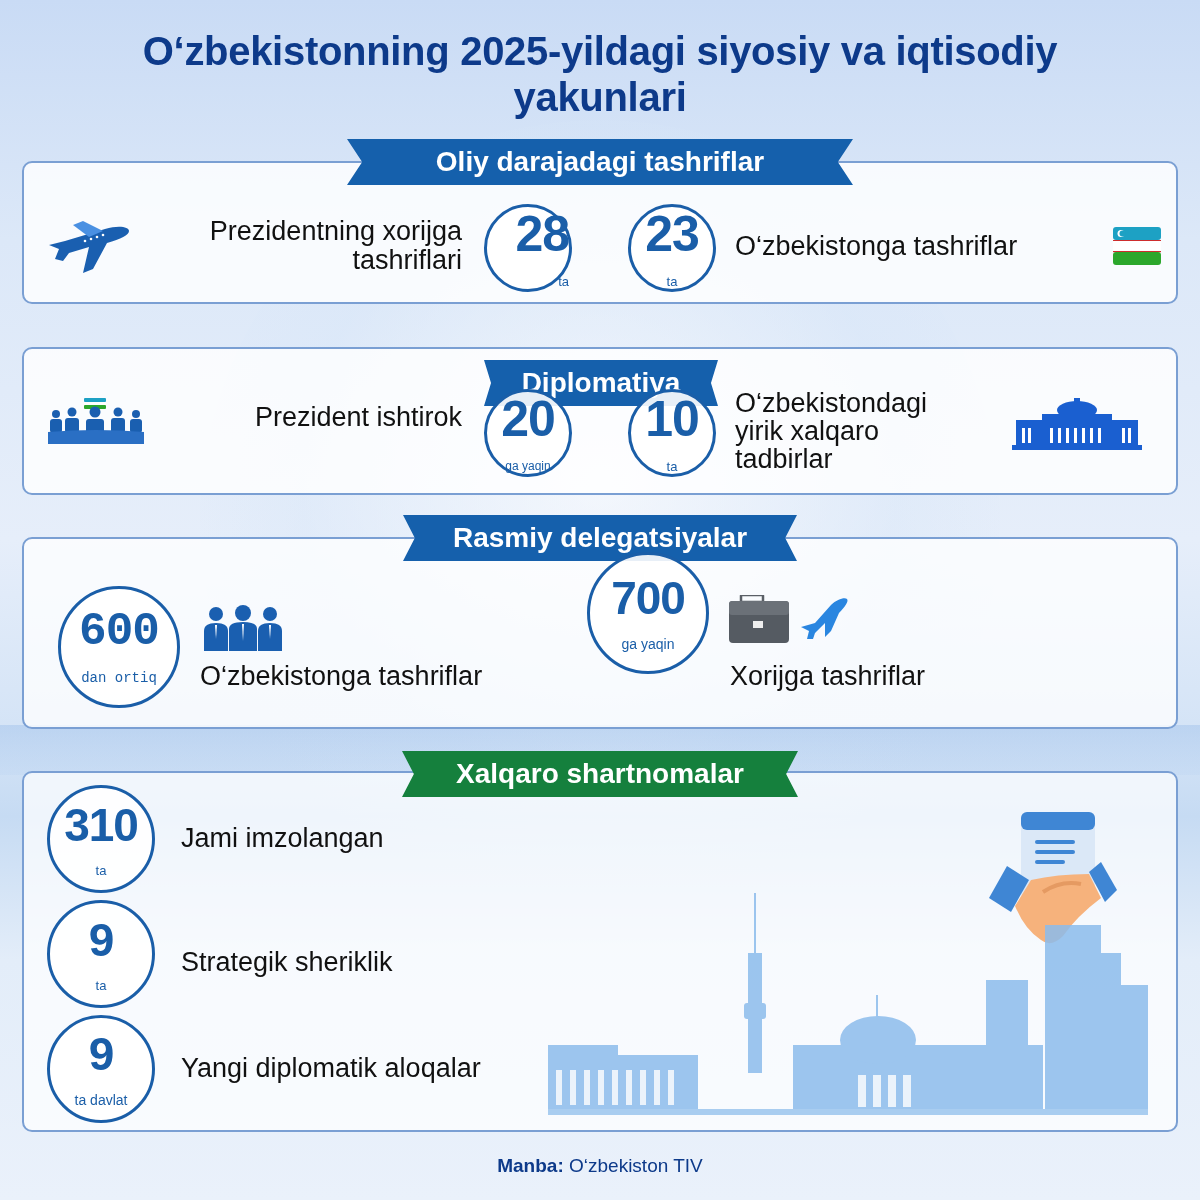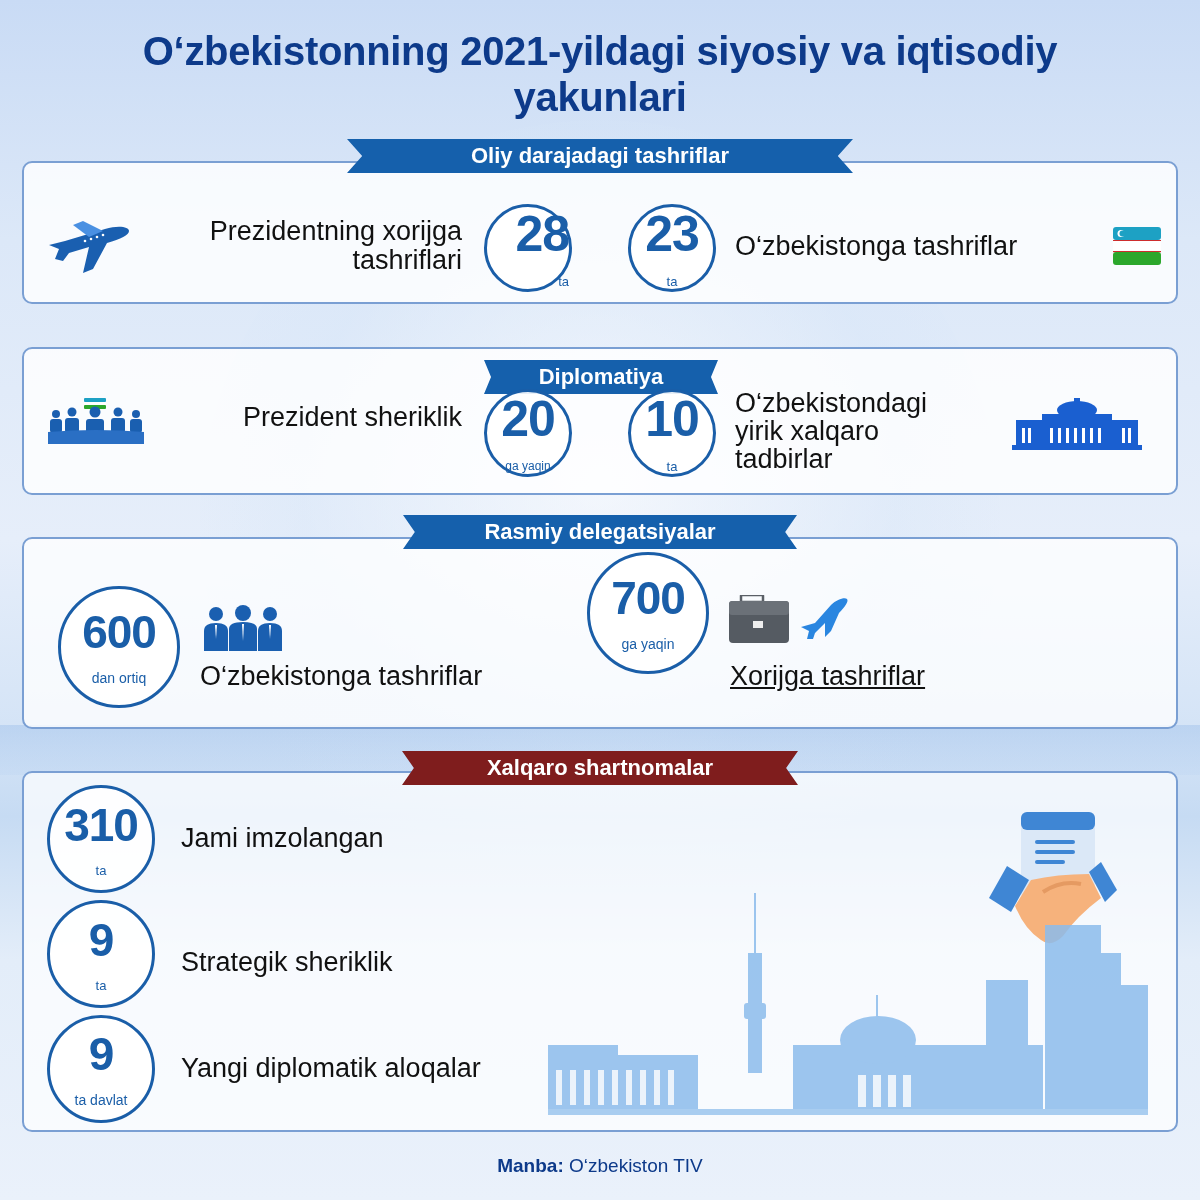--- a/index.html
+++ b/index.html
@@ -24,26 +24,26 @@
     font-weight: 700; font-size: 40px; line-height: 46px; color: #0d3a8a;
     letter-spacing: -0.3px;
   }
   .panel {
     position: absolute; left: 22px; width: 1156px;
     background: rgba(255,255,255,0.82);
     border: 2px solid #7a9fd3;
     border-radius: 10px;
   }
   .ribbon {
-    position: absolute; height: 34px; color: #fff; font-weight: 700; font-size: 22px;
+    position: absolute; height: 46px; color: #fff; font-weight: 700; font-size: 28px;
     display: flex; align-items: center; justify-content: center;
     clip-path: polygon(0 0, 100% 0, 97% 50%, 100% 100%, 0 100%, 3% 50%);
   }
   .ribbon.blue { background: #1560ac; }
-  .ribbon.green { background: #7f1d1d; }
+  .ribbon.green { background: #15803d; }
   .circle {
     position: absolute; border: 3px solid #1a5ea8; border-radius: 50%;
     background: rgba(255,255,255,0.9);
     display: flex; flex-direction: column; align-items: center; justify-content: center;
     color: #1a5ea8;
   }
   .circle .num { font-weight: 700; line-height: 1; letter-spacing: -1px; }
   .circle .unit { font-size: 13px; line-height: 1; margin-top: 16px; }
   .label { position: absolute; font-size: 27px; line-height: 29px; color: #111; }
   .label.right { text-align: right; }
@@ -53,21 +53,21 @@
     font-size: 19px; color: #0d3a8a;
   }
   .source b { font-weight: 700; }
 </style>
 </head>
 <body>
 
 <div class="bg-globe"></div>
 <div class="bg-band"></div>
 
-<div class="title" style="padding:0 140px;">O‘zbekistonning 2021-yildagi siyosiy va iqtisodiy yakunlari</div>
+<div class="title" style="padding:0 140px;">O‘zbekistonning 2025-yildagi siyosiy va iqtisodiy yakunlari</div>
 
 <div class="panel" style="top:161px;height:143px;"></div>
 <div class="ribbon blue" style="left:347px;top:139px;width:506px;">
   <span>Oliy darajadagi tashriflar</span>
 </div>
 <svg class="icon" style="left:45px;top:215px;" width="88" height="58" viewBox="0 0 88 58">
   <path d="M4 30 L20 26 L60 14 C74 10 84 12 84 16 C84 20 76 24 62 28 L48 54 L38 58 L44 32 L24 38 L18 46 L10 44 L14 34 Z" fill="#1a5fb0"></path>
   <path d="M28 10 L38 6 L58 16 L44 22 Z" fill="#4a90e2"></path>
   <circle cx="40" cy="26" r="1.3" fill="#fff"></circle>
     <circle cx="46" cy="24" r="1.3" fill="#fff"></circle>
@@ -110,21 +110,21 @@
     <circle cx="47" cy="14" r="5.5"></circle>
       <rect x="38" y="21" width="18" height="16" rx="3"></rect>
     <circle cx="70" cy="14" r="4.5"></circle>
       <rect x="63" y="20" width="14" height="15" rx="3"></rect>
     <circle cx="88" cy="16" r="4"></circle>
       <rect x="82" y="21" width="12" height="14" rx="3"></rect>
   </g>
   <path d="M0 34 Q48 30 96 34 L96 46 L0 46 Z" fill="#2a6fc4"></path>
 </svg>
 <div class="label right" style="left:120px;top:403px;width:342px;">
-  <div>Prezident sheriklik</div>
+  <div>Prezident ishtirok</div>
 </div>
 <div class="circle" style="left:484px;top:389px;width:88px;height:88px;">
   <span class="num" style="font-size:50px;">20</span>
   <span class="unit" style="font-size:12px;">ga yaqin</span>
 </div>
 <div class="circle" style="left:628px;top:389px;width:88px;height:88px;">
   <span class="num" style="font-size:50px;">10</span>
   <span class="unit">ta</span>
 </div>
 <div class="label" style="left:735px;top:389px;width:280px;line-height:28px;">
@@ -153,21 +153,21 @@
       <rect x="86" y="30" width="3" height="15"></rect>
     <rect x="110" y="30" width="3" height="15"></rect>
       <rect x="116" y="30" width="3" height="15"></rect>
   </g>
 </svg>
 
 <div class="panel" style="top:537px;height:192px;background:rgba(255,255,255,0.78);"></div>
 <div class="ribbon blue" style="left:403px;top:515px;width:394px;">
   <span>Rasmiy delegatsiyalar</span>
 </div>
-<div class="circle" style="left:58px;top:586px;width:122px;height:122px;">
+<div class="circle" style="left:58px;top:586px;width:122px;height:122px;font-family:Liberation Mono, monospace;">
   <span class="num" style="font-size:46px;">600</span>
   <span class="unit" style="font-size:14px;">dan ortiq</span>
 </div>
 <svg class="icon" style="left:202px;top:605px;" width="82" height="46" viewBox="0 0 82 46">
   <g fill="#1a5fb0">
     <circle cx="14" cy="9" r="7"></circle>
       <path d="M2 46 L2 26 Q2 18 14 18 Q26 18 26 26 L26 46 Z"></path>
     <circle cx="68" cy="9" r="7"></circle>
       <path d="M56 46 L56 26 Q56 18 68 18 Q80 18 80 26 L80 46 Z"></path>
     <circle cx="41" cy="8" r="8"></circle>
@@ -184,21 +184,21 @@
   <span class="num" style="font-size:46px;">700</span>
   <span class="unit" style="font-size:14px;">ga yaqin</span>
 </div>
 <svg class="icon" style="left:727px;top:595px;" width="126" height="50" viewBox="0 0 126 50">
   <rect x="14" y="0" width="22" height="7" rx="1" fill="none" stroke="#5a5f66" stroke-width="2.5"></rect>
   <rect x="2" y="6" width="60" height="42" rx="4" fill="#555b62"></rect>
   <rect x="2" y="6" width="60" height="14" rx="3" fill="#6b7178"></rect>
   <rect x="26" y="26" width="10" height="7" fill="#eee"></rect>
   <path d="M74 32 L88 28 L104 10 C110 4 118 2 120 4 C122 6 118 12 112 18 L104 36 L98 42 L98 28 L88 38 L86 44 L80 44 L82 36 Z" fill="#2a86e0"></path>
 </svg>
-<div class="label" style="left:730px;top:662px;width:280px;text-decoration:underline;">Xorijga tashriflar</div>
+<div class="label" style="left:730px;top:662px;width:280px;">Xorijga tashriflar</div>
 
 <div class="panel" style="top:771px;height:361px;background:rgba(255,255,255,0.72);"></div>
 <div class="ribbon green" style="left:402px;top:751px;width:396px;">
   <span>Xalqaro shartnomalar</span>
 </div>
 
 <div class="circle" style="left:47px;top:785px;width:108px;height:108px;">
   <span class="num" style="font-size:46px;">310</span>
   <span class="unit">ta</span>
 </div>

